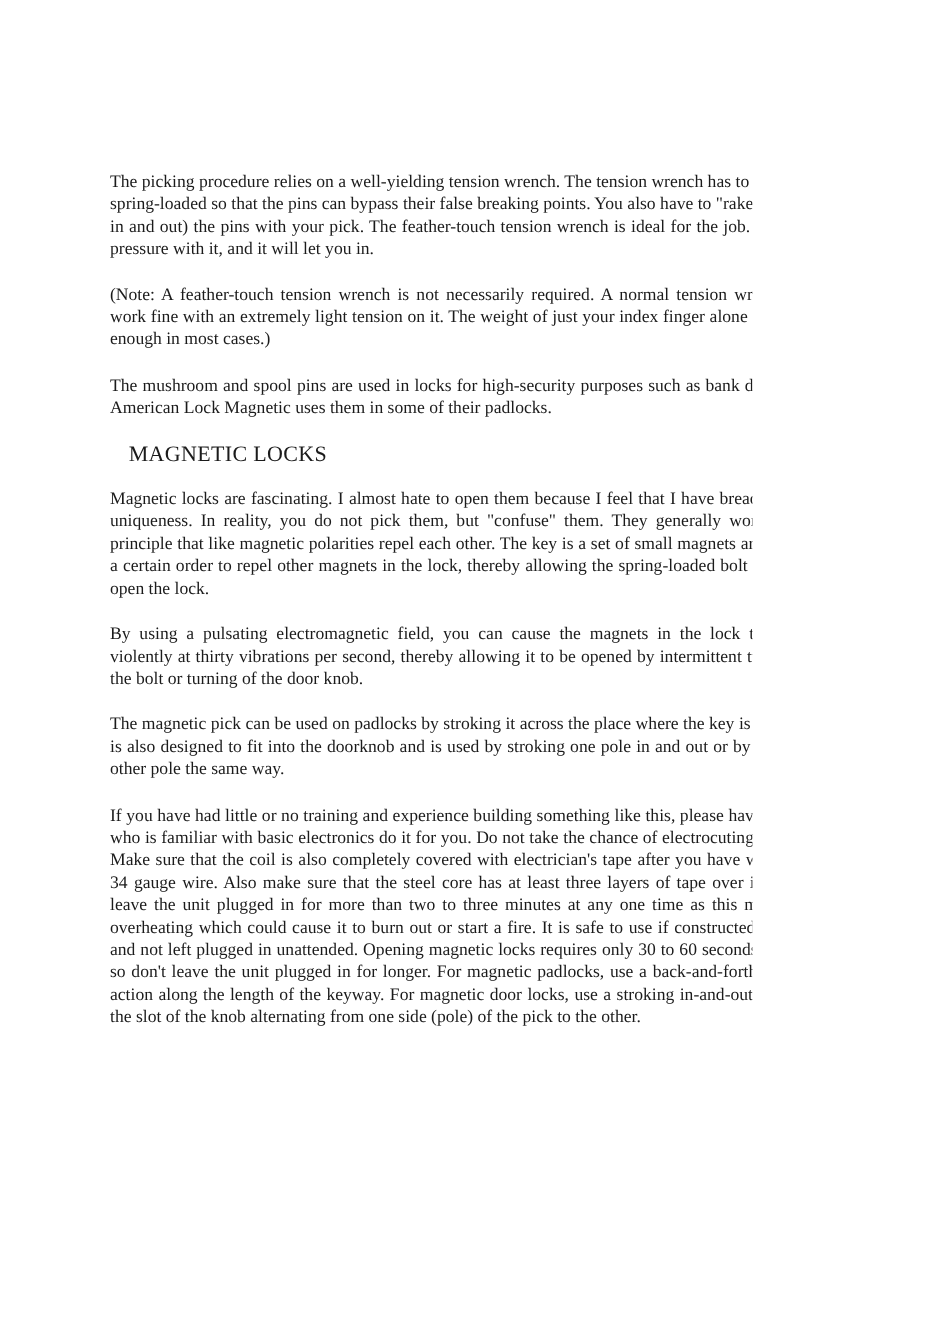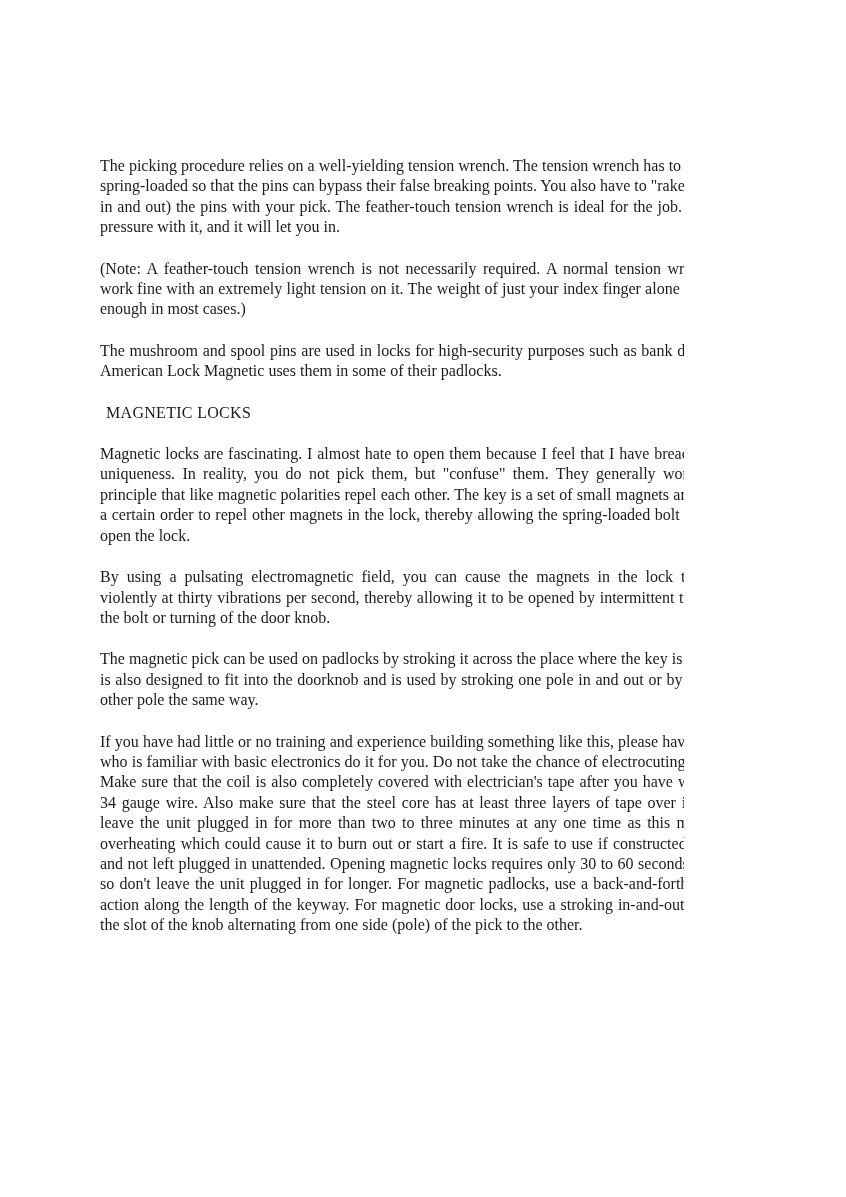--- a/index.html
+++ b/index.html
@@ -23,24 +23,24 @@
     font-size: 16px;
     line-height: 20.4px;
     color: #1b1b1b;
     -webkit-font-smoothing: antialiased;
   }
   .para {
     margin: 0 0 21px 0;
     text-align: justify;
   }
   .heading {
-    margin: 0 0 21px 6px;
+    margin: 0 0 21px 17px;
     text-align: left;
     font-weight: normal;
-    font-size: 16px;
+    font-size: 20px;
     letter-spacing: 0.3px;
   }
 </style>
 </head>
 <body>
 
 <div class="page">
   <div class="content">
     <p class="para">The picking procedure relies on a well-yielding tension wrench. The tension wrench has to be lightly spring-loaded so that the pins can bypass their false breaking points. You also have to "rake" (seesaw in and out) the pins with your pick. The feather-touch tension wrench is ideal for the job. Use light pressure with it, and it will let you in.</p>
     <p class="para">(Note: A feather-touch tension wrench is not necessarily required.  A normal tension wrench will work fine with an extremely light tension on it.  The weight of just your index finger alone should be enough in most cases.)</p>

